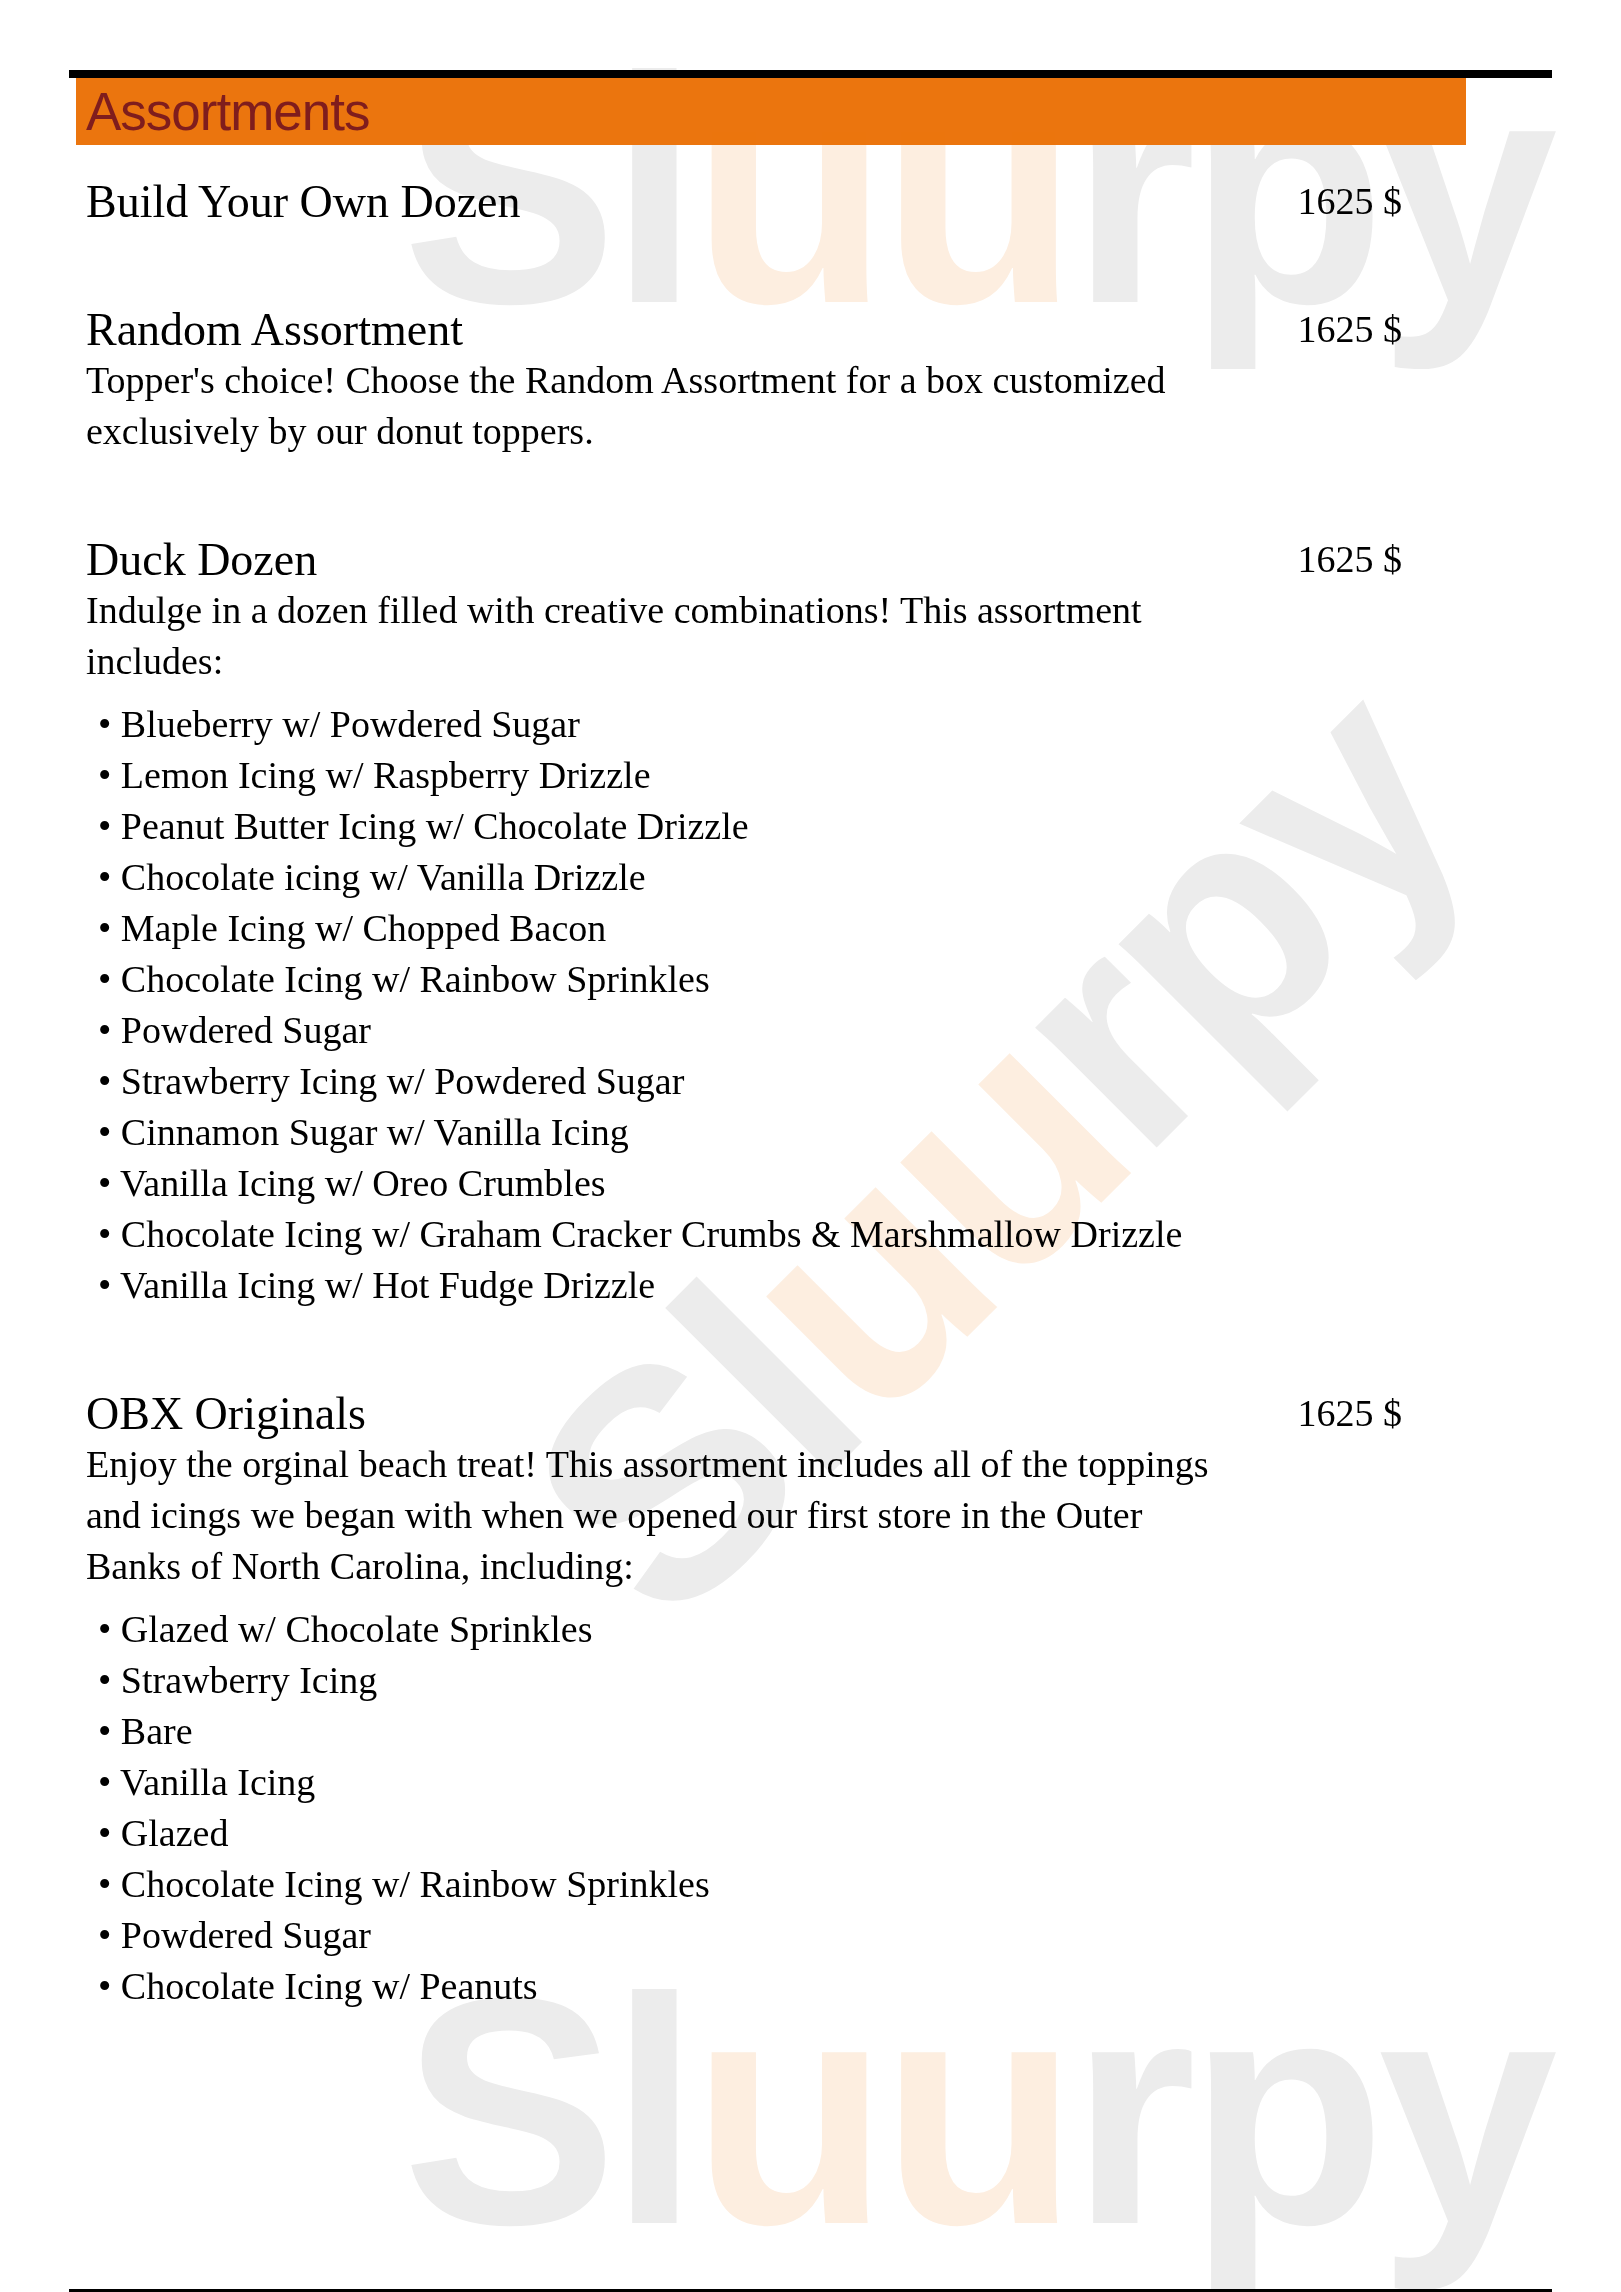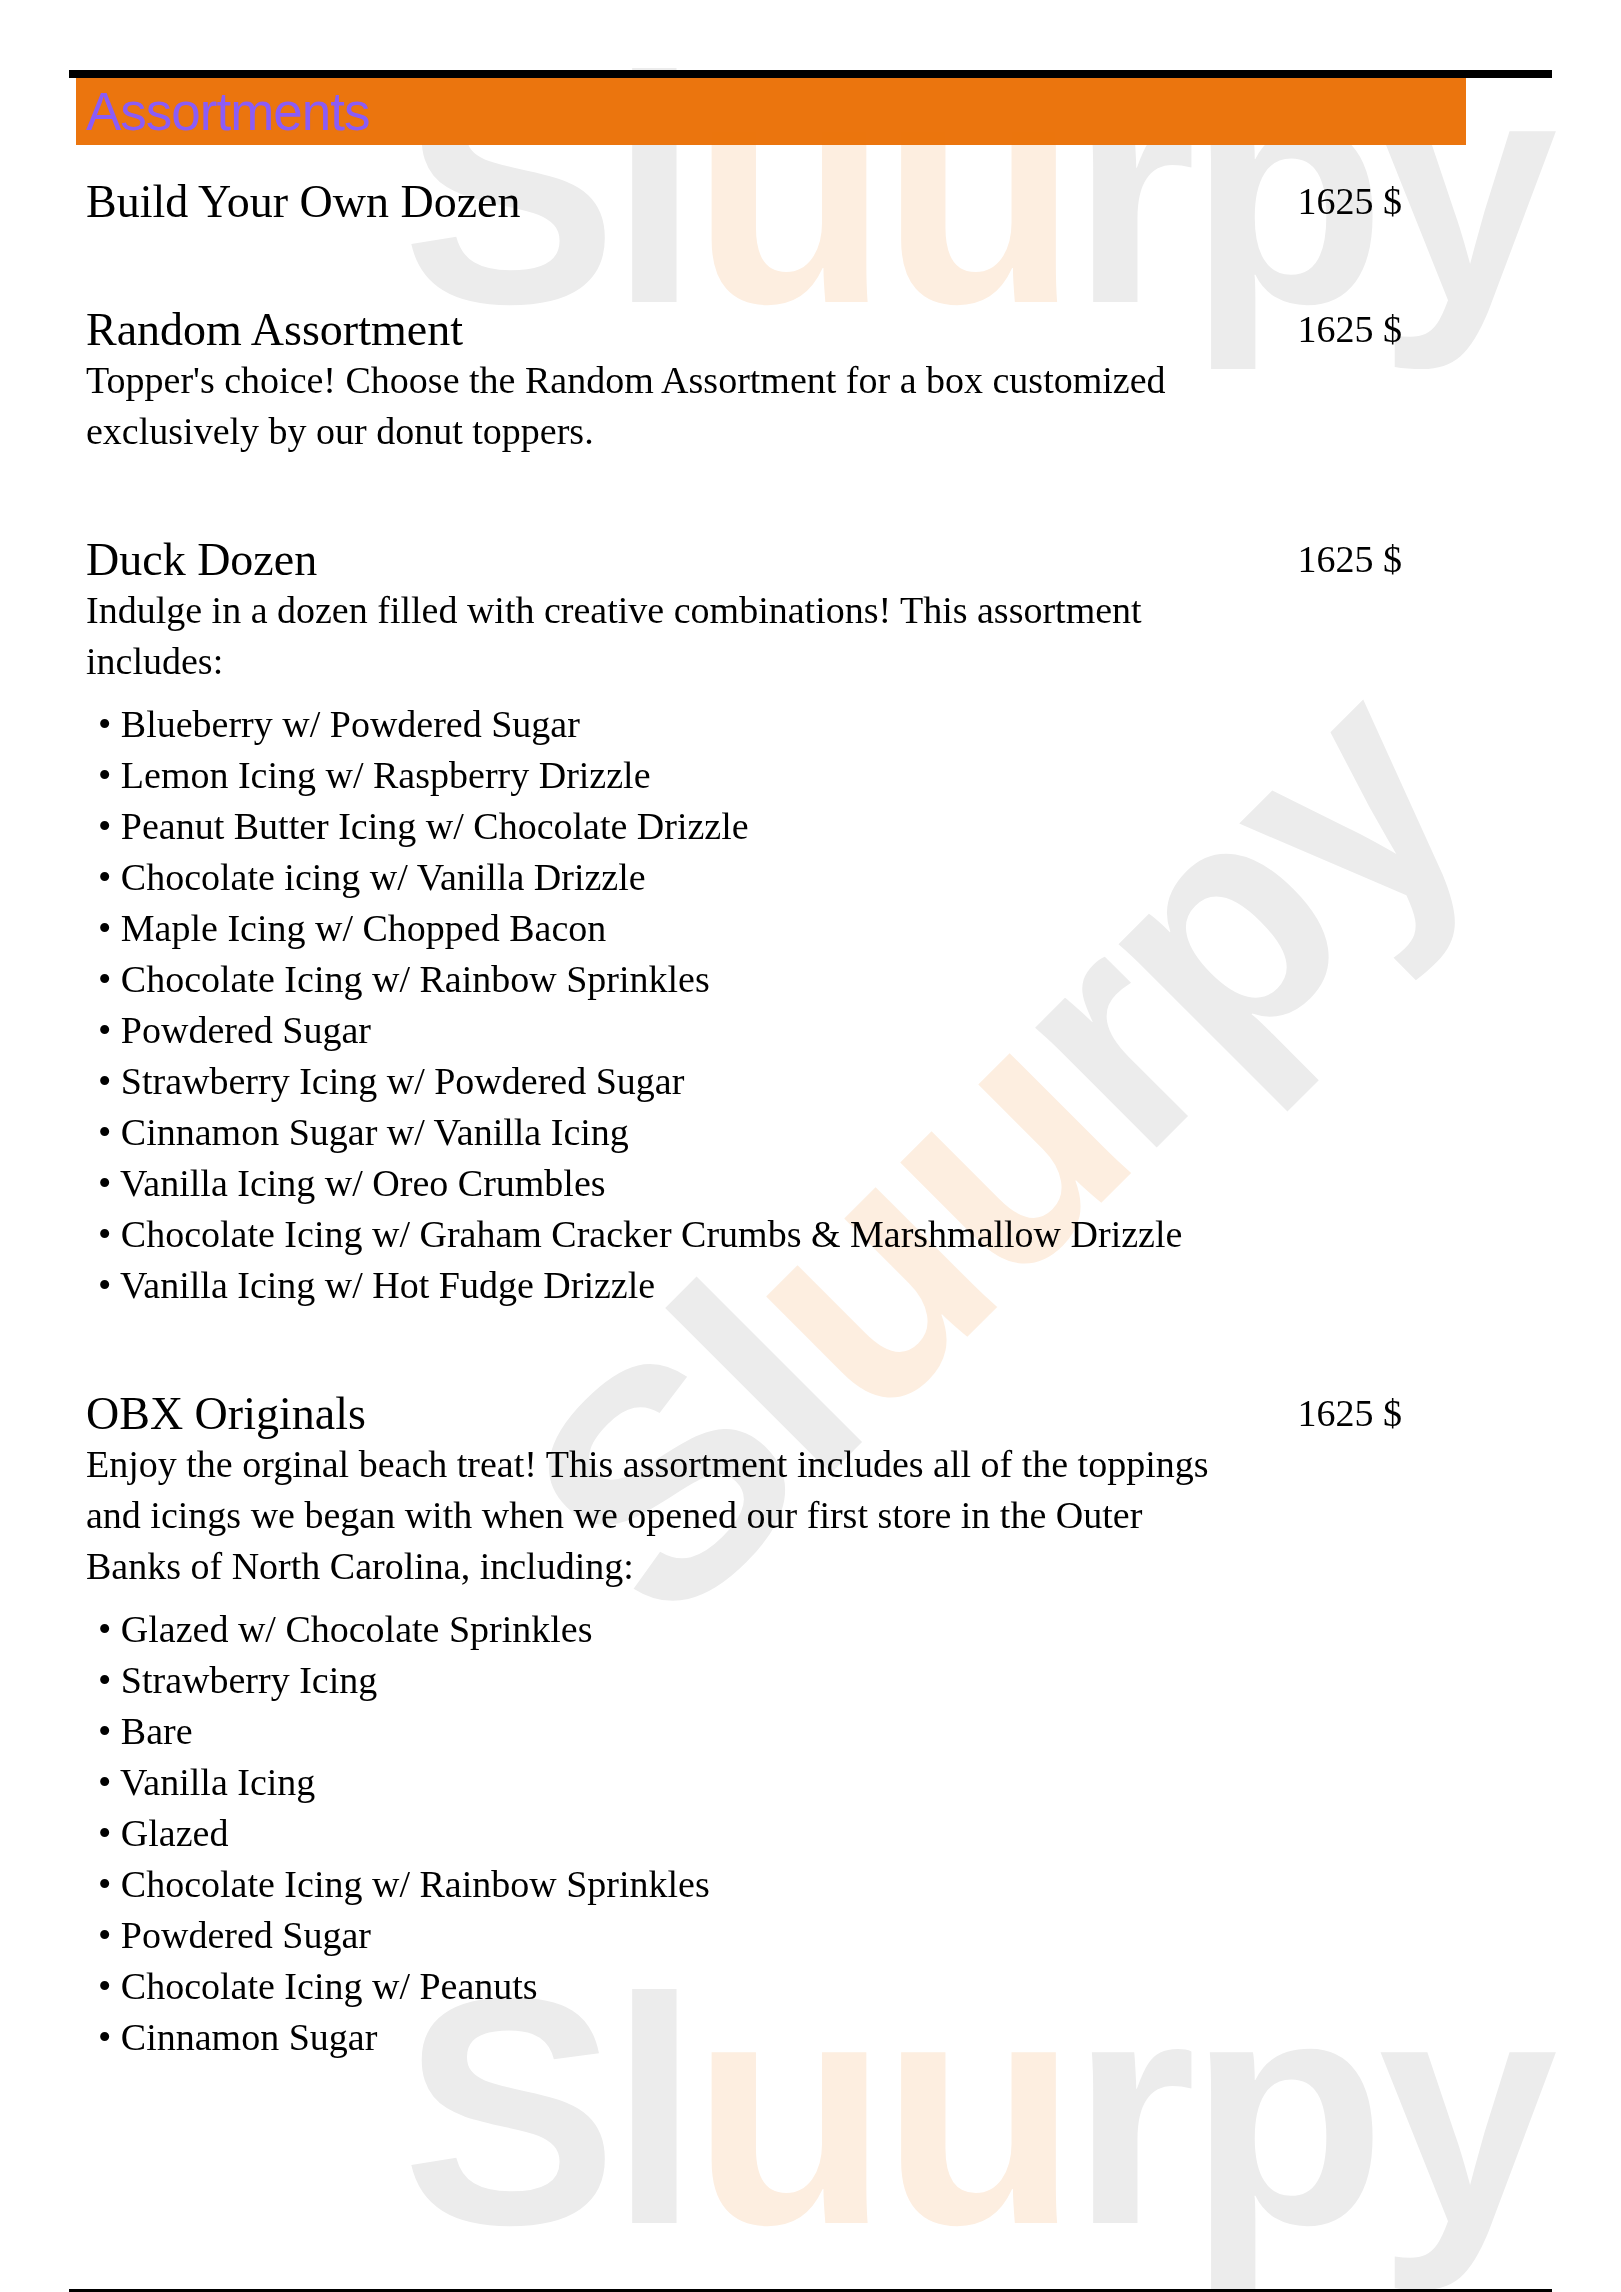--- a/index.html
+++ b/index.html
@@ -5,21 +5,21 @@
   html, body { margin: 0; padding: 0; background: #ffffff; }
   body { width: 1621px; height: 2293px; position: relative; overflow: hidden; font-family: "Liberation Serif", serif; color: #000; }
   .watermark { position: absolute; font-family: "Liberation Sans", sans-serif; font-weight: bold; font-size: 323px; line-height: 1; letter-spacing: -7.8px; white-space: nowrap; pointer-events: none; z-index: 0; }
   .wm-gray { color: #ececec; }
   .wm-orange { color: #fdeee0; }
   .wm-top { left: 402px; top: 29px; }
   .wm-mid { left: 421px; top: 990px; transform: rotate(-45deg); transform-origin: 50% 50%; }
   .wm-bot { left: 402px; top: 1950px; }
   .top-rule { position: absolute; left: 69px; top: 70px; width: 1483px; height: 7.8px; background: #000; z-index: 2; }
   .header-bar { position: absolute; left: 76px; top: 77px; width: 1390px; height: 68px; background: #ea7106; z-index: 1; opacity: 0.97; }
-  .header-title { position: absolute; left: 86px; top: 81px; font-family: "Liberation Sans", sans-serif; font-size: 53px; color: #8b5cf6; line-height: 61px; z-index: 3; letter-spacing: -1px; }
+  .header-title { position: absolute; left: 86px; top: 81px; font-family: "Liberation Sans", sans-serif; font-size: 53px; color: #7f1d1d; line-height: 61px; z-index: 3; letter-spacing: -1px; }
   .content { position: absolute; left: 86px; top: 176px; width: 1392px; z-index: 3; }
   .item { position: relative; margin-bottom: 77px; }
   .item-name { font-size: 46px; line-height: 51px; height: 51px; display: block; }
   .item-price { position: absolute; right: 76px; top: 0; font-size: 38px; line-height: 51px; }
   .item-desc { font-size: 38px; line-height: 51px; width: 1157px; display: block; }
   .item-list { list-style: none; margin: 12px; padding: 0; }
   .item-list li { font-size: 38px; line-height: 51px; width: 1157px; }
   .bottom-rule { position: absolute; left: 69px; top: 2289px; width: 1483px; height: 2.9px; background: #000; z-index: 2; }
 </style>
 </head>
@@ -78,20 +78,19 @@
     <span class="item-desc">Enjoy the orginal beach treat! This assortment includes all of the toppings and icings we began with when we opened our first store in the Outer Banks of North Carolina, including:</span>
     <ul class="item-list">
       <li>• Glazed w/ Chocolate Sprinkles</li>
       <li>• Strawberry Icing</li>
       <li>• Bare</li>
       <li>• Vanilla Icing</li>
       <li>• Glazed</li>
       <li>• Chocolate Icing w/ Rainbow Sprinkles</li>
       <li>• Powdered Sugar</li>
       <li>• Chocolate Icing w/ Peanuts</li>
-      <li>• Cinnamon Sugar</li>
     </ul>
   </div>
 
 </div>
 
 <div class="bottom-rule"></div>
 
 
 </body></html>

